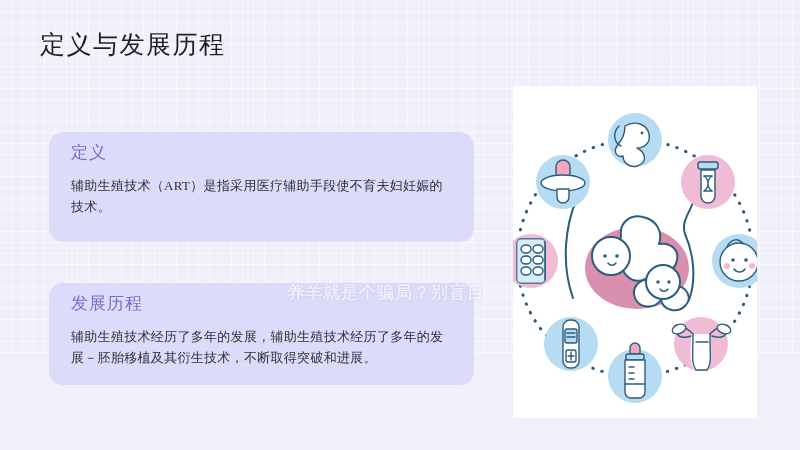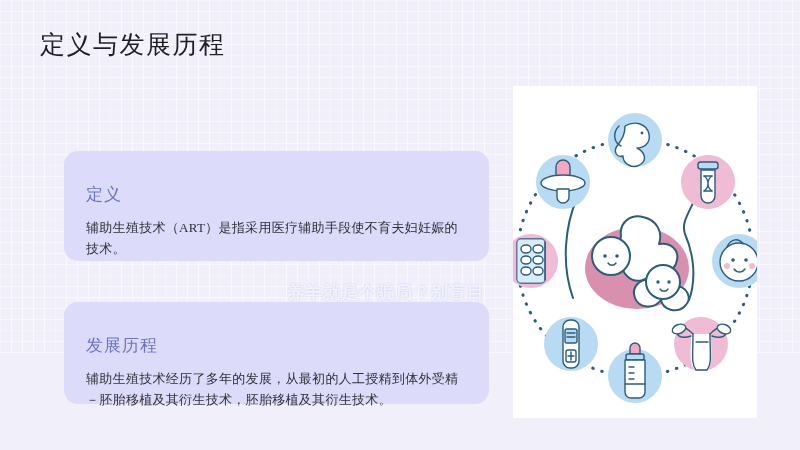--- a/index.html
+++ b/index.html
@@ -24,26 +24,25 @@
   }
   #page-title{
     position:absolute;left:40px;top:28px;
     font-size:25px;line-height:34px;
     color:#1e1e28;letter-spacing:1.5px;
     font-family:"Liberation Serif","DejaVu Serif",serif;
     font-weight:400;
     white-space:nowrap;
   }
   .card{
-    position:absolute;left:64px;width:425px;
+    position:absolute;left:49px;width:425px;
     background:#dcdbfa;
     border-radius:14px;
     box-sizing:border-box;
-    padding:32px 22px 14px 22px;
-    margin-top:19px;
+    padding:9px 22px 14px 22px;
   }
   #card-definition{top:132px;height:110px;}
   #card-history{top:283px;height:102px;}
   .card-title{
     font-size:17px;line-height:24px;
     color:#6d72c8;
     font-family:"Liberation Serif","DejaVu Serif",serif;
     letter-spacing:1px;
     margin:0 0 10px 0;
   }
@@ -82,21 +81,21 @@
 
   <div id="page-title">定义与发展历程</div>
 
   <div class="card" id="card-definition">
     <div class="card-title">定义</div>
     <div class="card-body">辅助生殖技术（ART）是指采用医疗辅助手段使不育夫妇妊娠的技术。</div>
   </div>
 
   <div class="card" id="card-history">
     <div class="card-title">发展历程</div>
-    <div class="card-body">辅助生殖技术经历了多年的发展，从最初的人工授精到体外受精－胚胎移植及其衍生技术，胚胎移植及其衍生技术。</div>
+    <div class="card-body">辅助生殖技术经历了多年的发展，辅助生殖技术经历了多年的发展－胚胎移植及其衍生技术，不断取得突破和进展。</div>
   </div>
 
   <div id="watermark">养羊就是个骗局？别盲目</div>
 
   <div id="illustration-panel">
     <svg id="illustration-svg" viewBox="0 0 244 332" xmlns="http://www.w3.org/2000/svg">
       <defs>
         <style>
           .ln{fill:none;stroke:#2b5d7d;stroke-width:2;stroke-linecap:round;stroke-linejoin:round;}
           .ln-t{fill:none;stroke:#2b5d7d;stroke-width:1.4;stroke-linecap:round;stroke-linejoin:round;}

